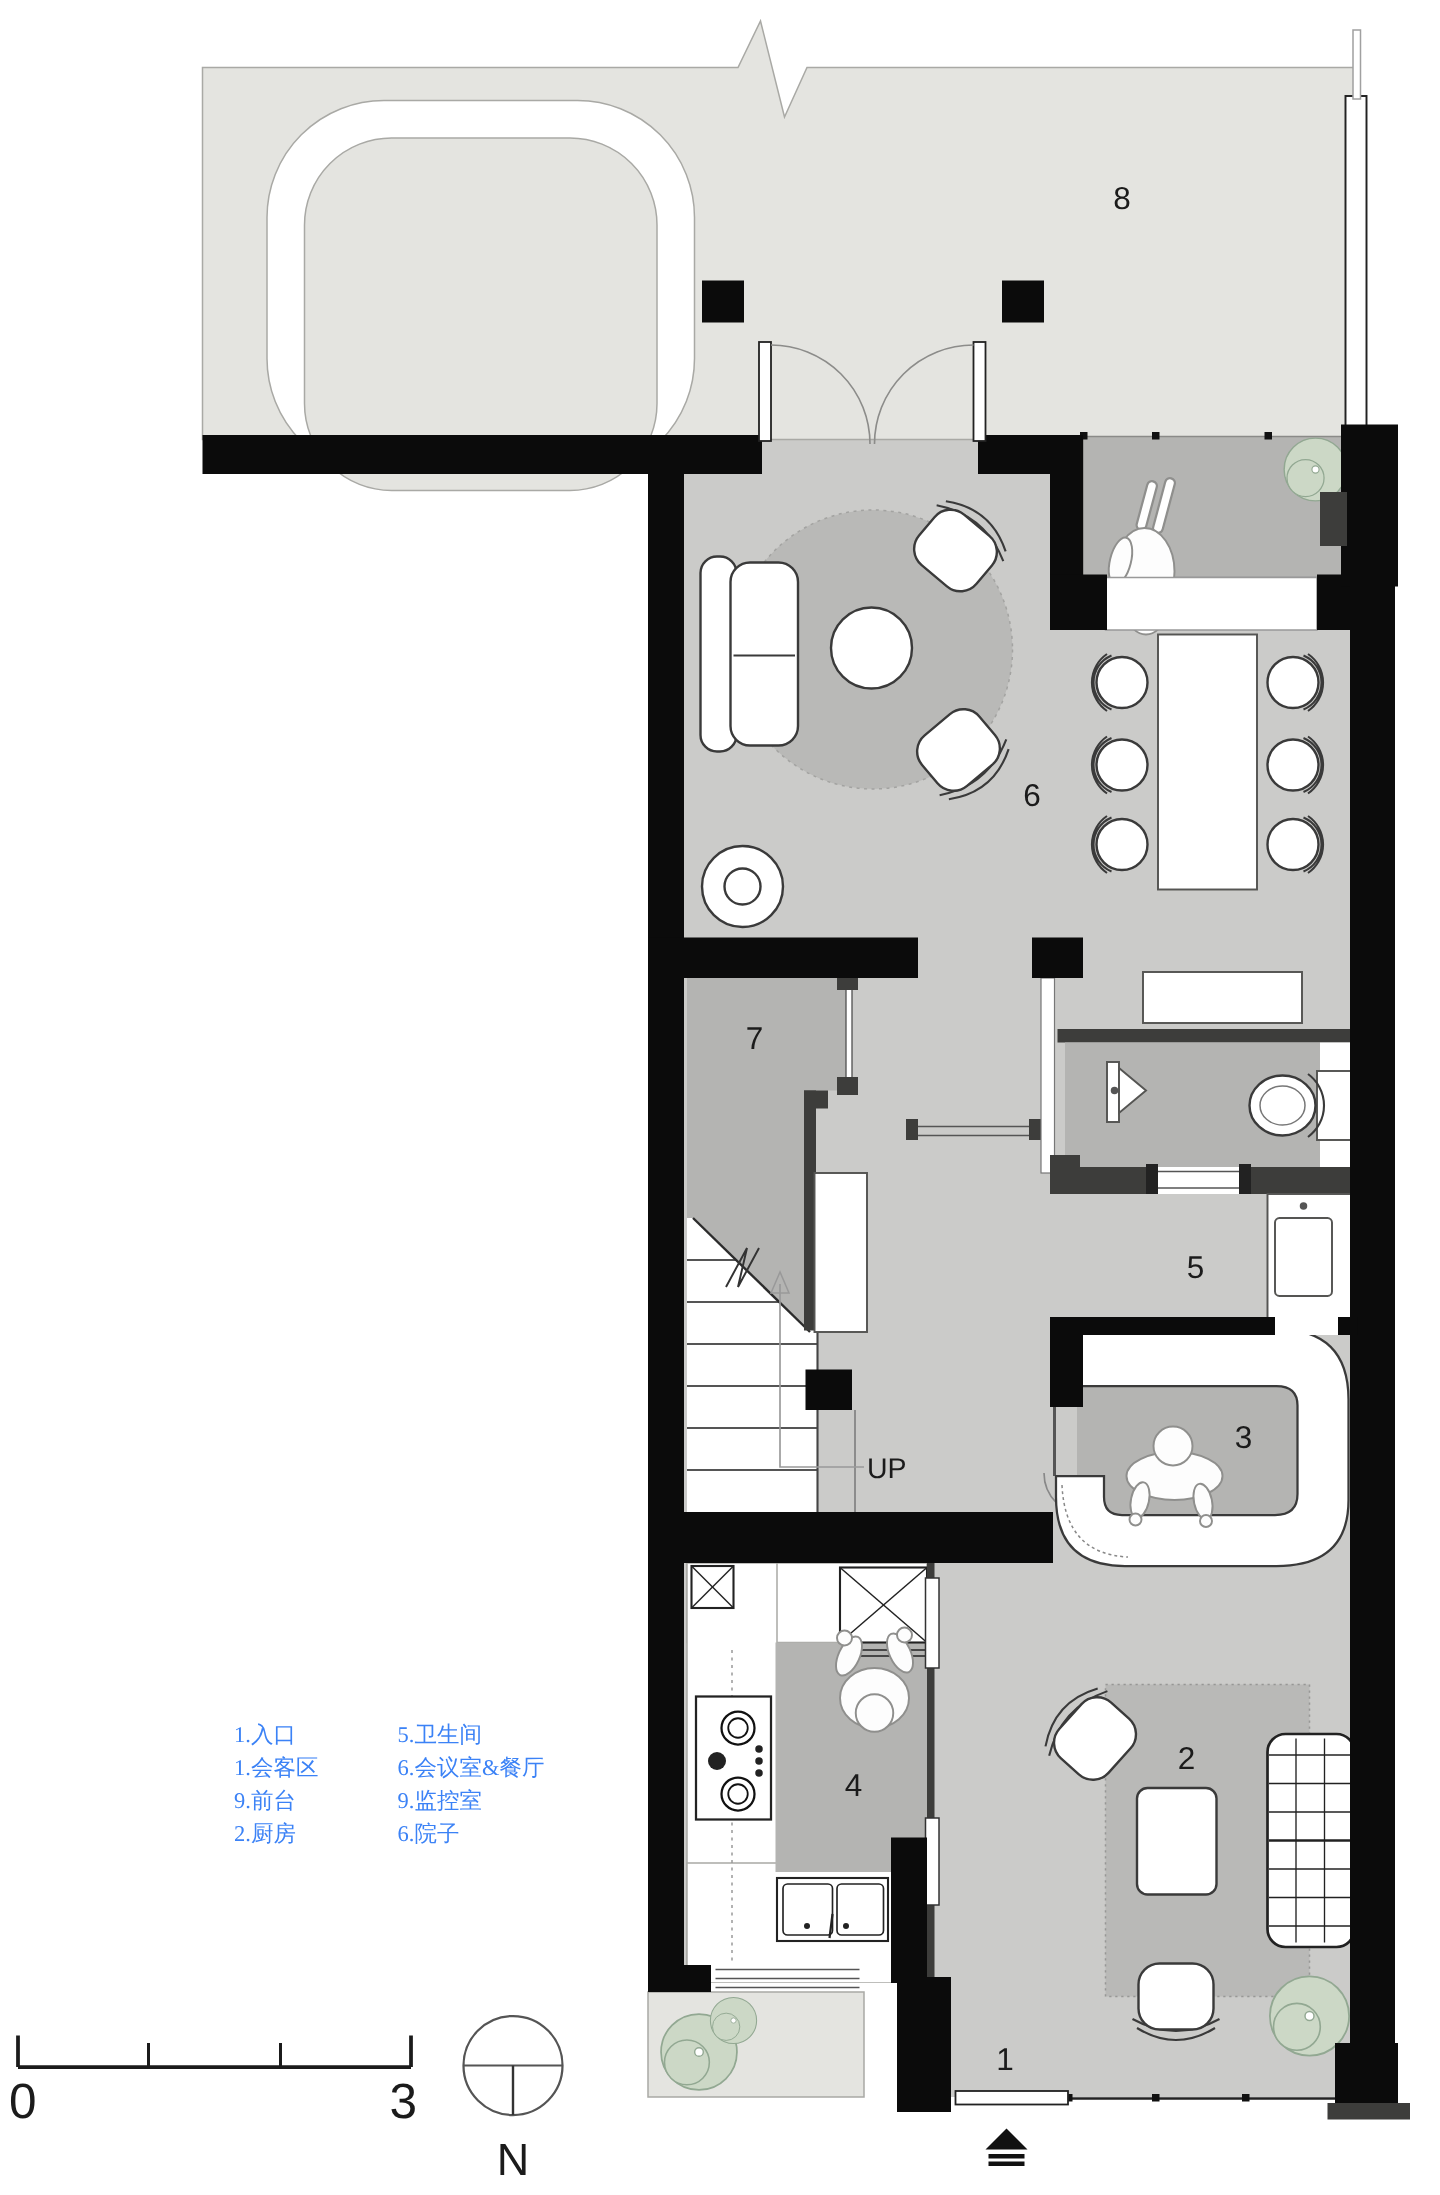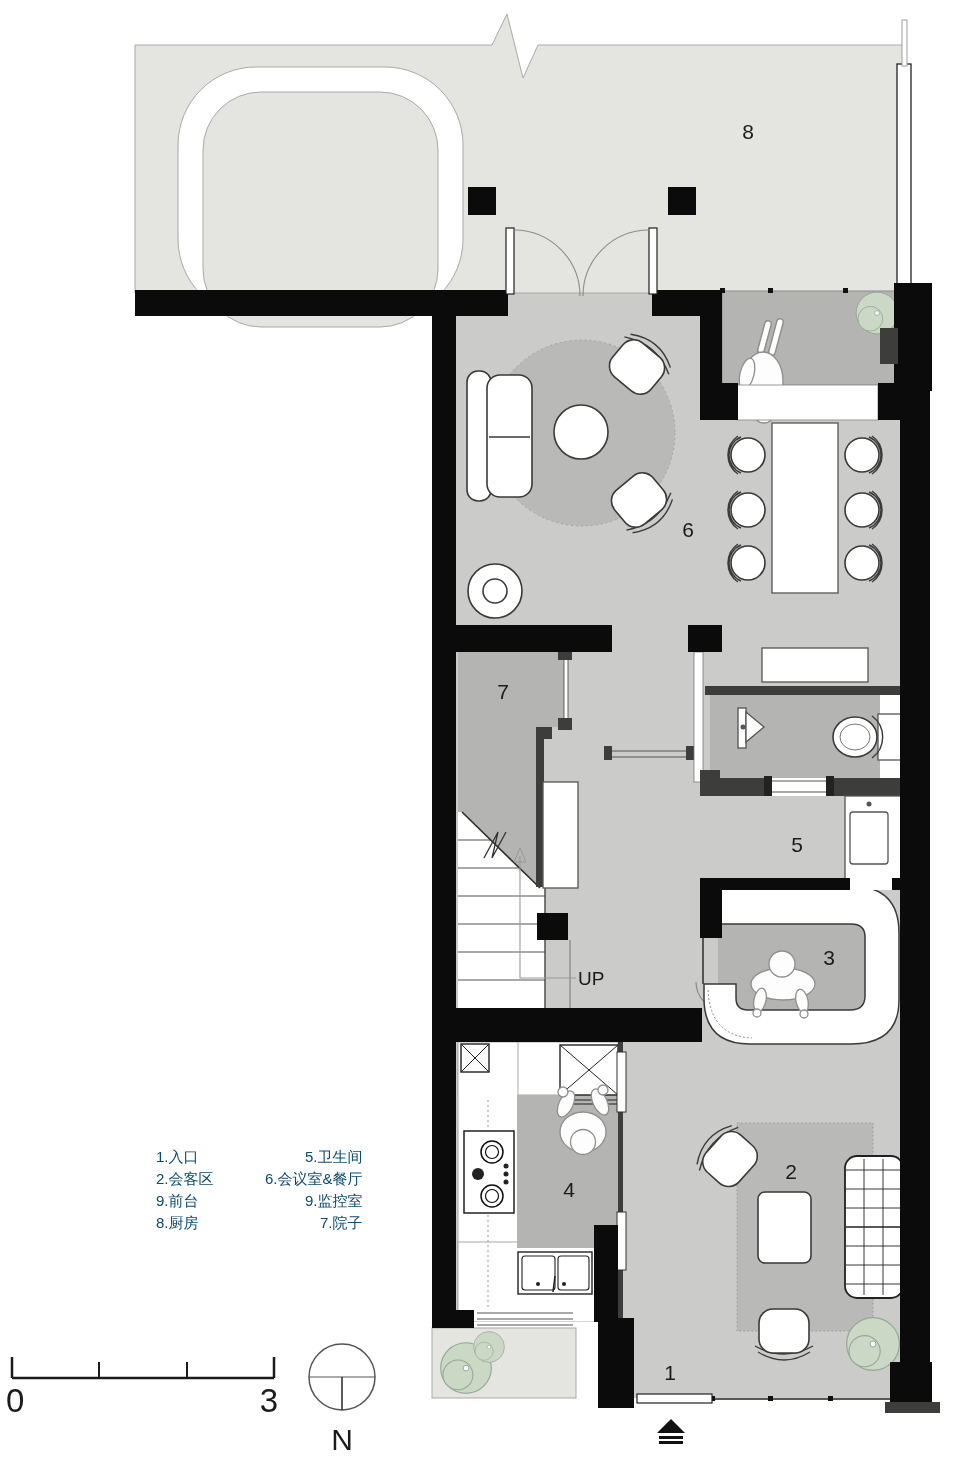--- a/index.html
+++ b/index.html
@@ -13,21 +13,21 @@
   .north-n{font-size:30px;}
   .wall{fill:#0b0b0b;}
   .wallg{fill:#3d3d3b;}
   .f-yard{fill:#e4e4e0;stroke:#a9a9a5;stroke-width:1;}
   .f-main{fill:#cbcbc9;}
   .f-dark{fill:#b4b4b2;}
   .furn{fill:#ffffff;stroke:#3a3a3a;stroke-width:1.6;}
   .furn2{fill:#ffffff;stroke:#555553;stroke-width:1.3;}
   .per{fill:#fdfdfd;stroke:#8f8f8d;stroke-width:1.3;}
   .thin{stroke:#8c8c8a;fill:none;stroke-width:1.1;}
-  .legend-col{position:absolute;font-size:15px;line-height:22px;color:#0c4a6e;white-space:nowrap;}
+  .legend-col{position:absolute;font-size:15px;line-height:22px;color:#3b82f6;white-space:nowrap;font-family:Liberation Serif, serif;}
   .legend-col span{display:block;height:22px;}
 </style>
 </head>
 <body>
 
 <div id="stage">
 <svg width="960" height="1463" viewBox="0 0 960 1463">
 
   <defs>
     <g id="dchair">
@@ -332,23 +332,23 @@
   <g>
     <circle cx="342" cy="1377" r="33" fill="none" stroke="#555" stroke-width="1.5"></circle>
     <line x1="309" y1="1377" x2="375" y2="1377" stroke="#555" stroke-width="1.2"></line>
     <line x1="342" y1="1377" x2="342" y2="1410" stroke="#333" stroke-width="1.6"></line>
     <text class="north-n" x="342" y="1450" text-anchor="middle">N</text>
   </g>
 </svg>
 
   <div class="legend-col" style="left:156px;top:1146px;">
     <span>1.入口</span>
-    <span>2.会客区</span>
+    <span>1.会客区</span>
     <span>9.前台</span>
-    <span>8.厨房</span>
+    <span>2.厨房</span>
   </div>
-  <div class="legend-col" style="left:265px;top:1146px;text-align:right;">
+  <div class="legend-col" style="left:265px;top:1146px;">
     <span>5.卫生间</span>
     <span>6.会议室&amp;餐厅</span>
     <span>9.监控室</span>
-    <span>7.院子</span>
+    <span>6.院子</span>
   </div>
 </div>
 
 </body></html>

